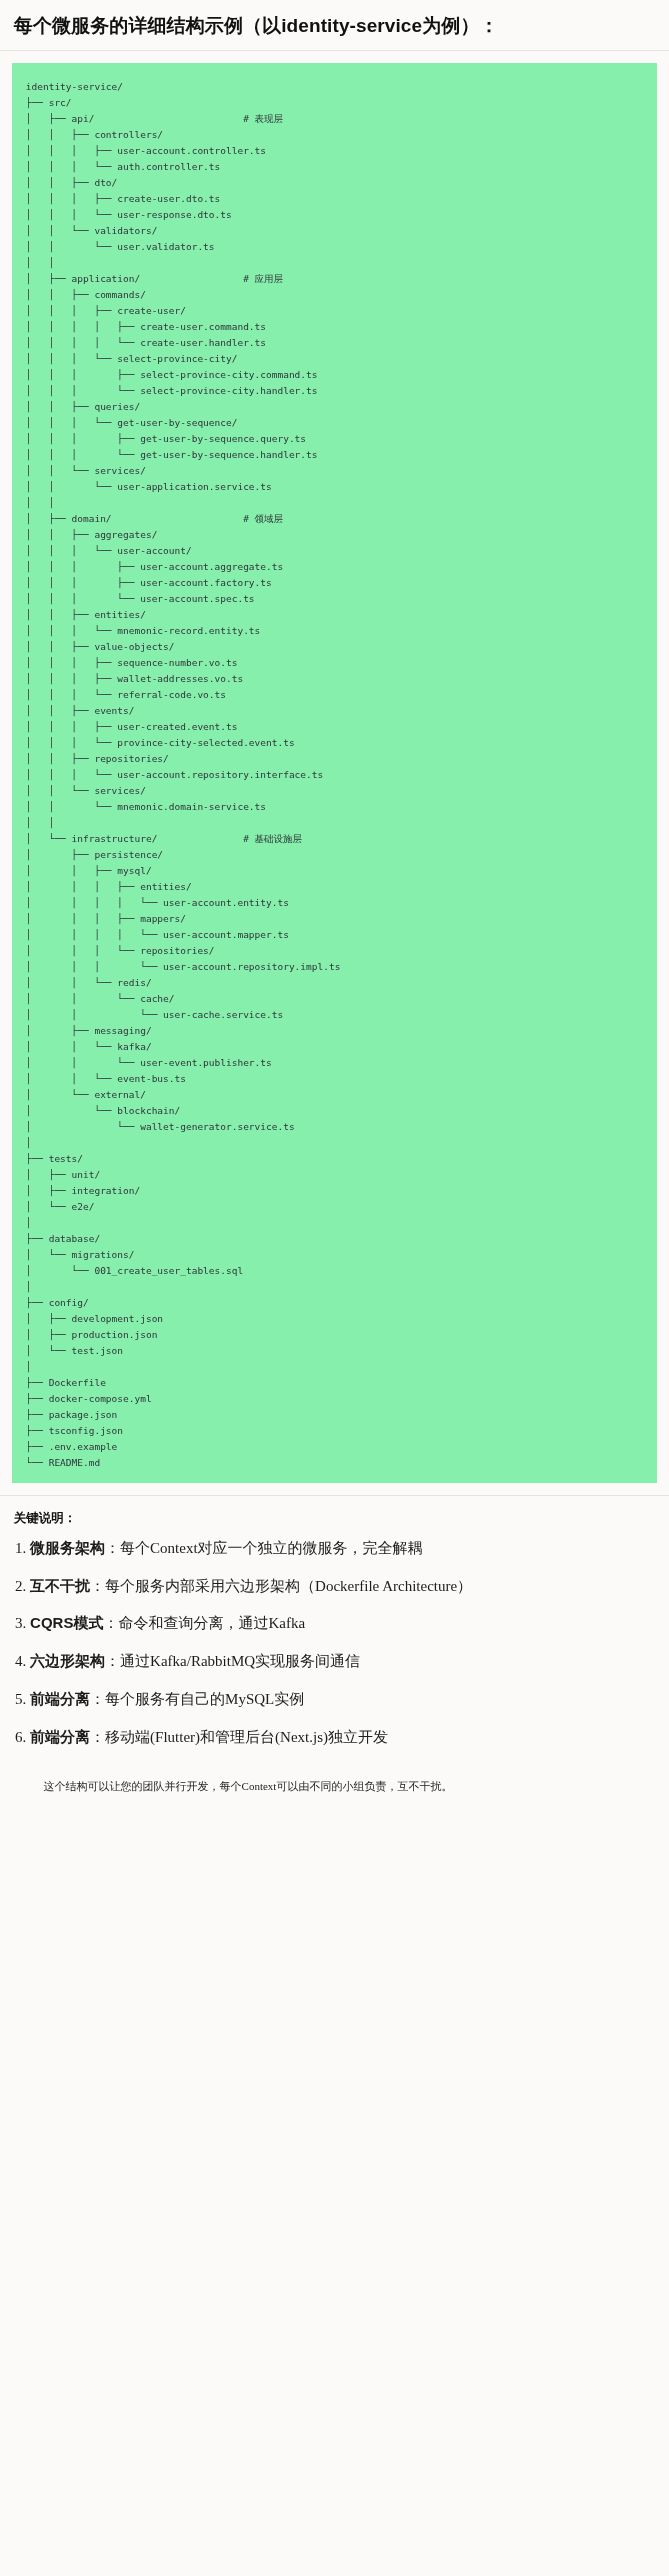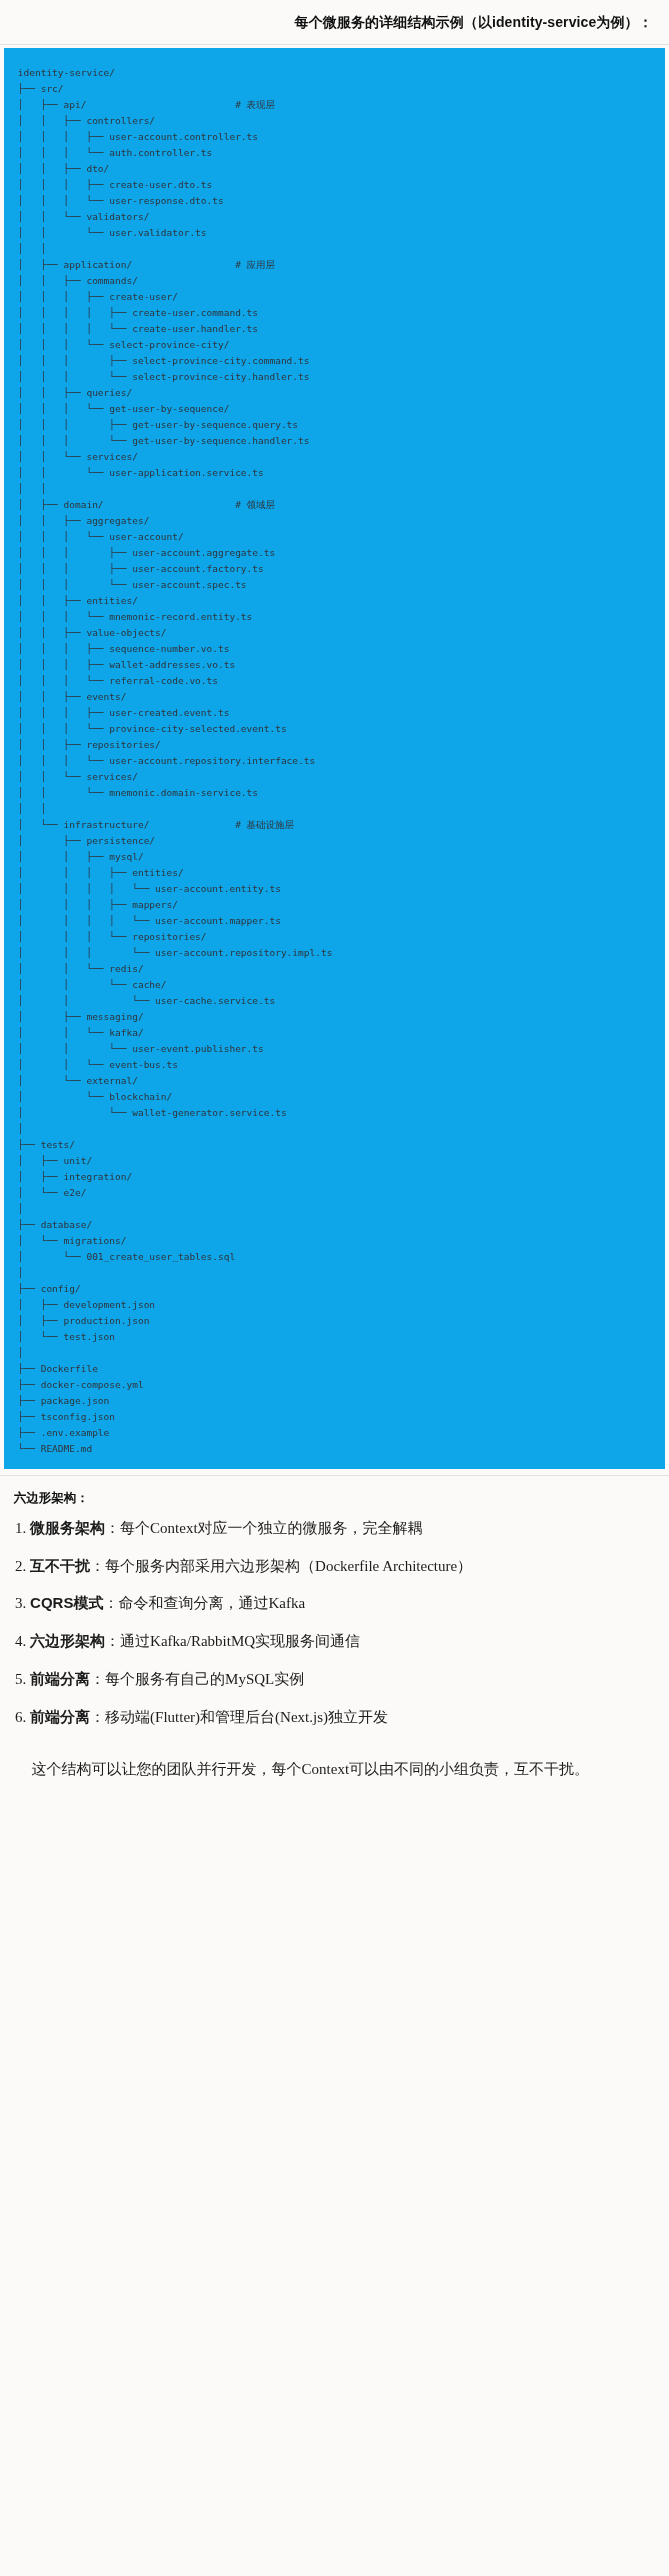--- a/index.html
+++ b/index.html
@@ -17,41 +17,40 @@
     width: 669px;
     box-sizing: border-box;
     padding: 0;
     background: #fbfaf8;
   }
 
   
   .doc-title {
     font-family: "Liberation Sans", sans-serif;
     font-weight: bold;
-    font-size: 14px;
+    font-size: 19px;
     line-height: 1.25;
     color: #111111;
     margin: 0;
     padding: 13.8px 16.3px 12.5px 13.8px;
     letter-spacing: 0.1px;
-    text-align: right;
   }
   .rule {
     height: 0.6px;
     background: #e6e3dd;
     border: 0;
     margin: 0 0 0 0;
     width: 100%;
   }
 
   
   .code-block {
-    background: #0ea5e9;
+    background: #86efac;
     padding: 16.3px 0 12.5px 13.8px;
-    margin: 4px;
+    margin: 12px;
   }
   pre.tree {
     margin: 0;
     padding: 0;
     font-family: "DejaVu Sans Mono", "Liberation Mono", monospace;
     font-size: 9.5px;
     line-height: 16px;
     color: #30343a;
     white-space: pre;
     letter-spacing: 0px;
@@ -89,25 +88,25 @@
   }
   ol.note-list li:last-child { margin-bottom: 27px; }
   ol.note-list li .term {
     font-family: "Liberation Sans", sans-serif;
     font-weight: bold;
   }
   ol.note-list li .desc {
     font-family: "Liberation Serif", serif;
   }
   .closing {
-    font-size: 15px;
+    font-size: 11px;
     line-height: 1.45;
     color: #1c1c1c;
     padding: 3.8px 16.3px 16.3px 13.8px;
-    margin: 4px;
+    margin: 16px;
     font-family: "Liberation Serif", serif;
   }
 </style>
 </head>
 <body>
 
 <div class="page">
 
   <h2 class="doc-title">每个微服务的详细结构示例（以identity-service为例）：</h2>
 
@@ -199,21 +198,21 @@
 ├── docker-compose.yml
 ├── package.json
 ├── tsconfig.json
 ├── .env.example
 └── README.md</pre>
   </div>
 
   <div class="section-rule"></div>
 
   <div class="notes">
-    <div class="notes-title">六边形架构：</div>
+    <div class="notes-title">关键说明：</div>
 
     <ol class="note-list">
       <li>
         <span class="term">微服务架构</span><span class="desc">：</span><span class="desc">每个Context对应一个独立的微服务，完全解耦</span>
       </li>
       <li>
         <span class="term">互不干扰</span><span class="desc">：</span><span class="desc">每个服务内部采用六边形架构（Dockerfile Architecture）</span>
       </li>
       <li>
         <span class="term">CQRS模式</span><span class="desc">：</span><span class="desc">命令和查询分离，通过Kafka</span>

